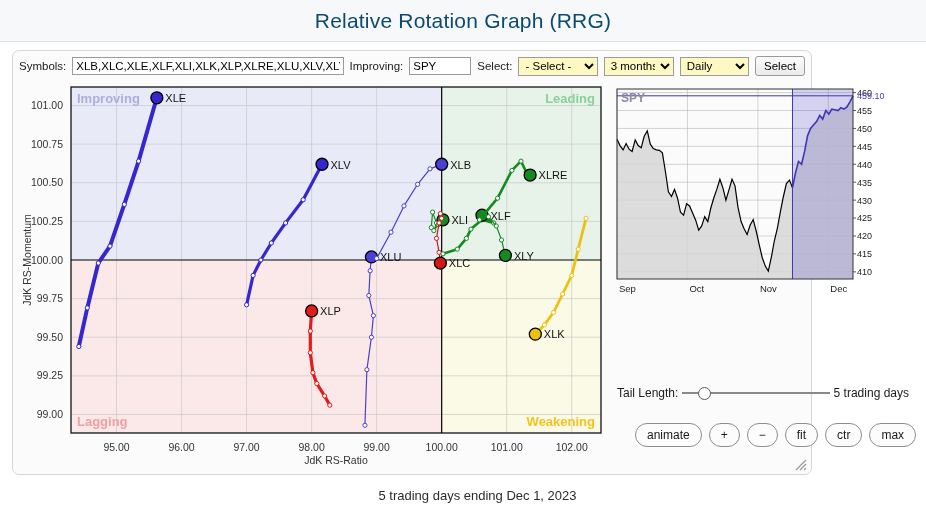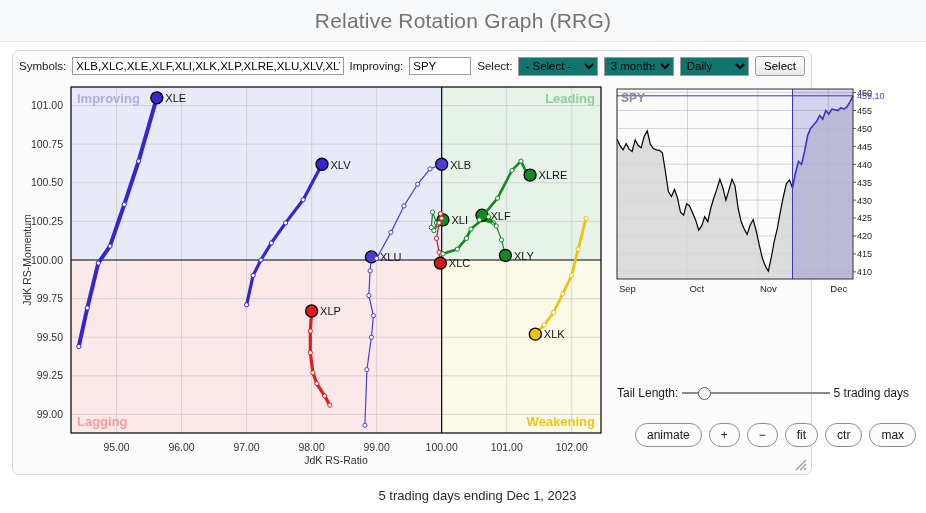--- a/index.html
+++ b/index.html
@@ -13,21 +13,21 @@
   }
   
   #header {
     height: 42px;
     background: #f6f8fa;
     border-bottom: 1px solid #dfe3e8;
     display: flex; align-items: center; justify-content: center;
   }
   #page-title {
     font-size: 21px;
-    color: #737373;
+    color: #0c4a6e;
     font-weight: 400;
     letter-spacing: .2px;
   }
   
   #app-panel {
     position: absolute;
     left: 12px; top: 50px;
     width: 800px; height: 425px;
     background: #fbfbfb;
     border: 1px solid #d7d7d7;
@@ -53,21 +53,21 @@
     height: 18px;
     color: #000;
   }
   #symbols-input { width: 274px; }
   #benchmark-input { width: 62px; }
   #toolbar select {
     font-family: "Liberation Sans", sans-serif;
     font-size: 11.5px;
     height: 19px;
     border: 1px solid #9b9b9b;
-    background: #0f766e;
+    background: #fef9c3;
     color: #000;
     padding: 0 2px;
   }
   #groups-select { width: 80px; }
   #period-select { width: 70px; }
   #freq-select   { width: 70px; }
   #update-button {
     font-family: "Liberation Sans", sans-serif;
     font-size: 11.5px;
     height: 20px;

